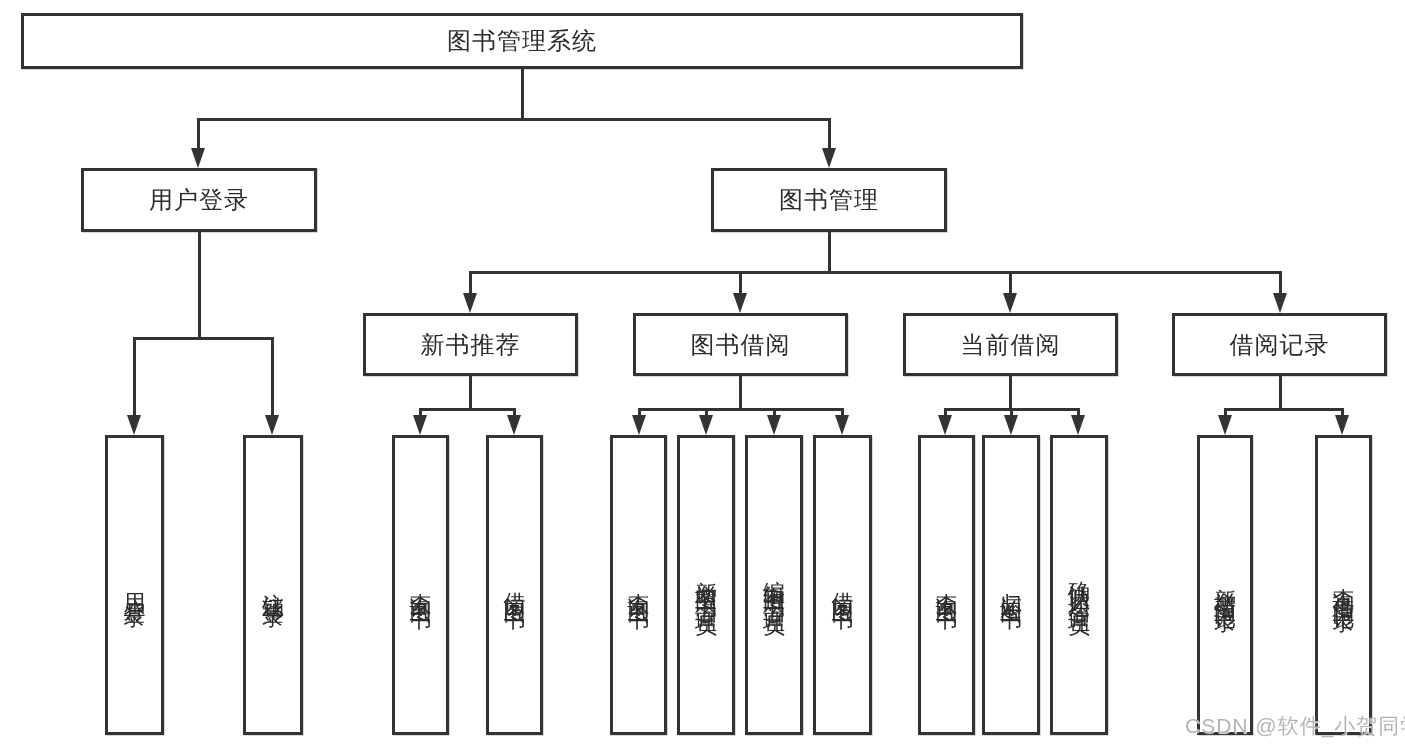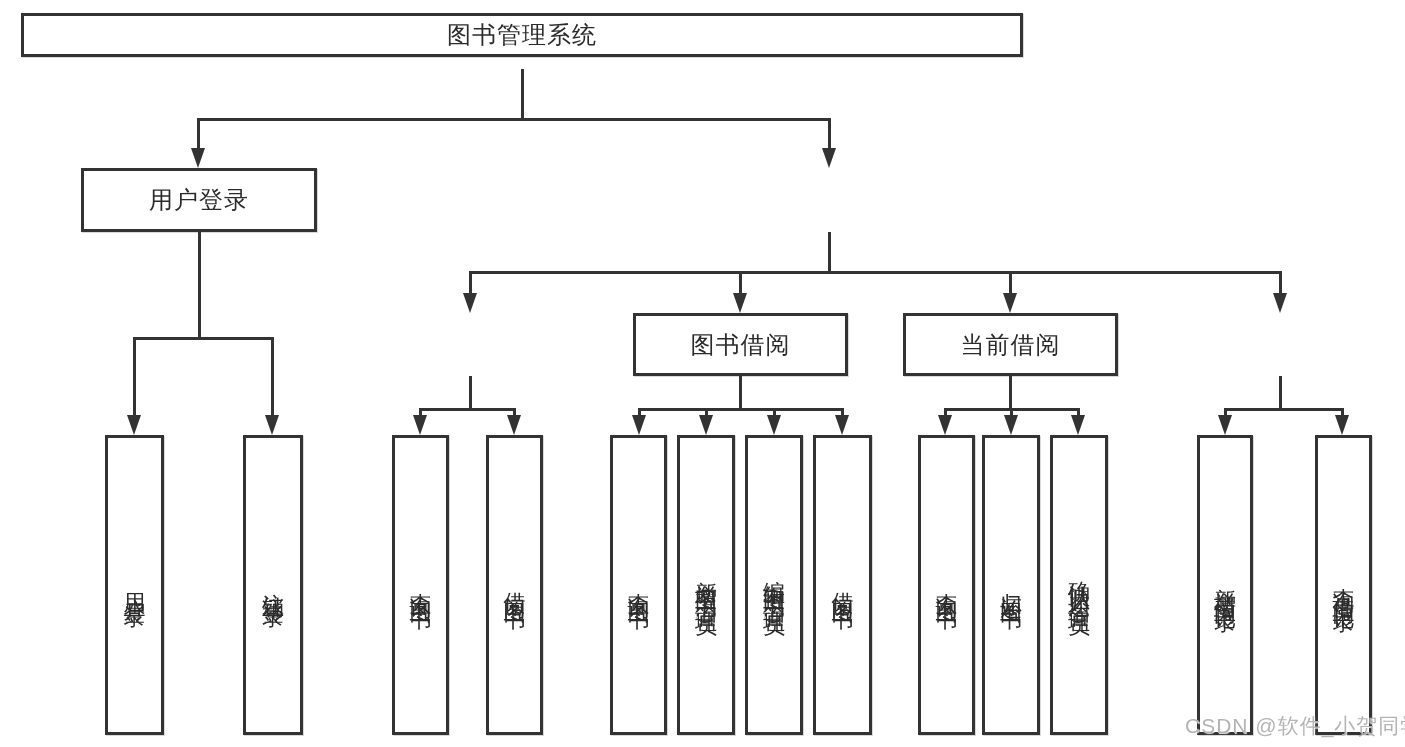--- a/index.html
+++ b/index.html
@@ -47,33 +47,42 @@
     text-shadow:1px 1px 1px rgba(255,255,255,0.9);
     z-index:10;
     white-space:nowrap;
   }
 </style>
 </head>
 <body>
 
 <div class="canvas">
 
-  <div class="box hbox" style="left:21px;top:13px;width:1002px;height:44px">
+  <div class="box hbox" style="left:21px;top:13px;width:1002px;height:56px">
     <span class="lbl">图书管理系统</span>
   </div>
 
   <div class="box hbox" style="left:81px;top:168px;width:236px;height:64px">
     <span class="lbl">用户登录</span>
   </div>
-
+  <div class="box hbox" style="left:711px;top:168px;width:236px;height:64px">
+    <span class="lbl">图书管理</span>
+  </div>
+
+  <div class="box hbox" style="left:363px;top:313px;width:215px;height:63px">
+    <span class="lbl">新书推荐</span>
+  </div>
   <div class="box hbox" style="left:903px;top:313px;width:215px;height:63px">
     <span class="lbl">当前借阅</span>
   </div>
   <div class="box hbox" style="left:633px;top:313px;width:215px;height:63px">
     <span class="lbl">图书借阅</span>
+  </div>
+  <div class="box hbox" style="left:1172px;top:313px;width:215px;height:63px">
+    <span class="lbl">借阅记录</span>
   </div>
 
   <div class="box vbox" style="left:105px;top:435px;width:59px;height:300px">
     <span class="lbl">用户登录</span>
   </div>
   <div class="box vbox" style="left:243px;top:435px;width:60px;height:300px">
     <span class="lbl">注销登录</span>
   </div>
 
   <div class="box vbox" style="left:392px;top:435px;width:57px;height:300px">

